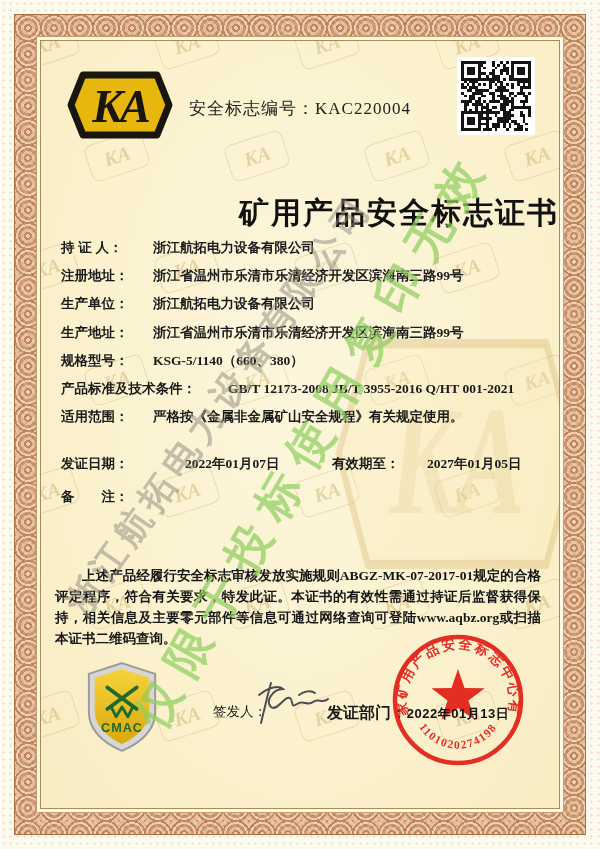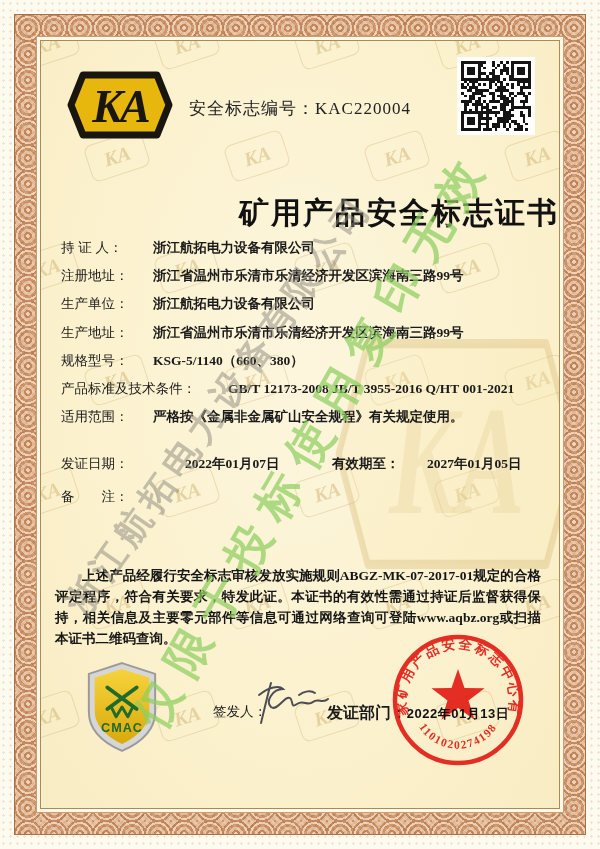--- a/index.html
+++ b/index.html
@@ -33,21 +33,21 @@
     font-family:"Liberation Serif",serif;font-size:17px;color:#222;letter-spacing:1px;}
   .qr{position:absolute;right:24px;top:16px;width:78px;height:78px;background:#ffffff;z-index:2;
     display:grid;grid-template-columns:repeat(25,1fr);grid-template-rows:repeat(25,1fr);
     padding:4px;box-sizing:border-box;}
   .qr .on{background:#141414;}
   .title{position:absolute;left:0;right:0;top:132px;text-align:right;z-index:2;
     font-family:"Liberation Serif",serif;font-weight:bold;font-size:30px;letter-spacing:2px;color:#111;}
   
   .fields{position:absolute;left:20px;right:14px;top:193px;z-index:2;}
   .row{display:flex;align-items:center;height:28.2px;font-size:13.5px;color:#1a1a1a;}
-  .row .lab{font-weight:normal;width:92px;flex:none;}
+  .row .lab{font-weight:bold;width:92px;flex:none;}
   .row.long .lab{width:auto;margin-right:32px;}
   .row .val{font-weight:bold;font-family:"Liberation Serif",serif;white-space:nowrap;}
   .row.dates{margin-top:19px;}
   .row.dates .val1{width:147px;flex:none;margin-left:32px;}
   .row.dates .lab2{font-weight:bold;width:95px;flex:none;}
   .row.remark{margin-top:4px;}
   .statement{position:absolute;left:14px;width:486px;top:524px;z-index:2;margin:0;
     font-family:"Liberation Serif",serif;font-weight:bold;font-size:13.5px;line-height:21px;
     text-align:justify;text-indent:2em;color:#151515;}
   

